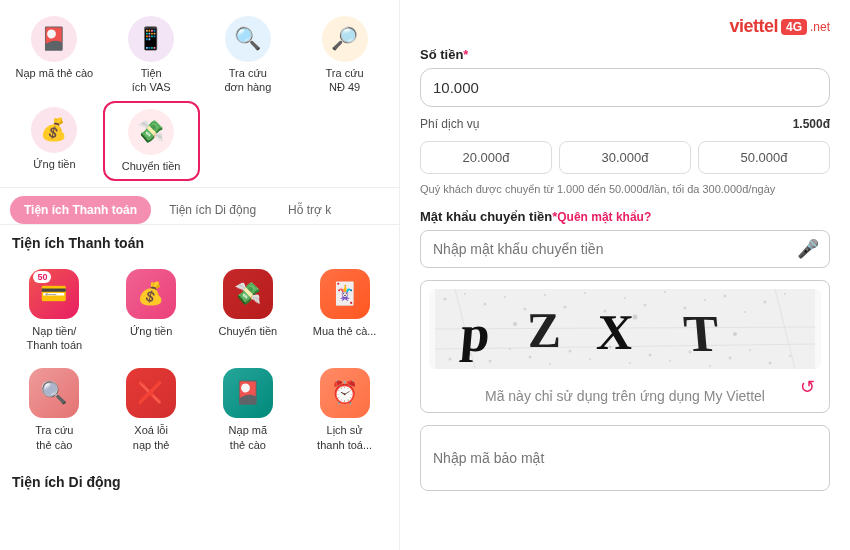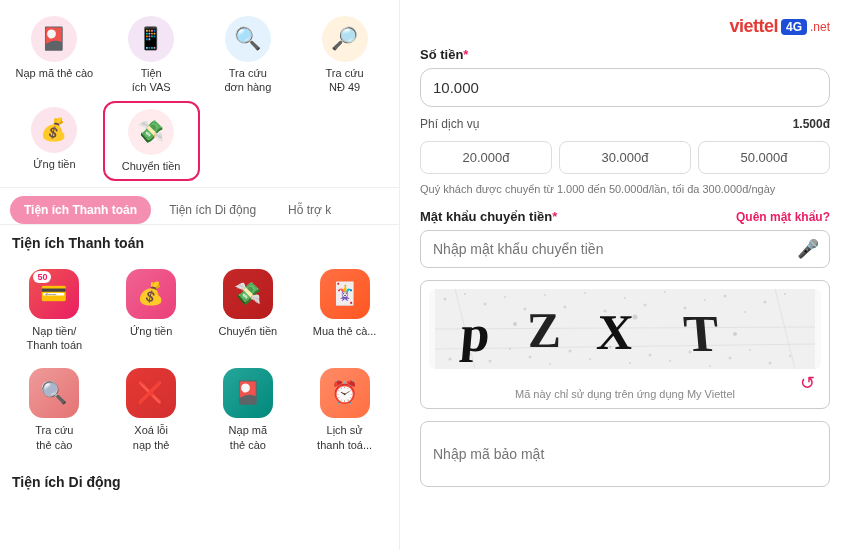--- a/index.html
+++ b/index.html
@@ -155,21 +155,21 @@
       align-items: center;
       gap: 3px;
     }
     .viettel-text {
       font-size: 18px;
       font-weight: 700;
       color: #e53935;
       letter-spacing: -0.5px;
     }
     .signal-badge {
-      background: #1d4ed8;
+      background: #ef4444;
       color: #fff;
       font-size: 12px;
       font-weight: 700;
       padding: 1px 5px;
       border-radius: 4px;
     }
     .net-text {
       font-size: 12px;
       color: #e53935;
     }
@@ -233,21 +233,21 @@
     .notice-text {
       font-size: 11px;
       color: #777;
       margin-bottom: 12px;
       line-height: 1.4;
     }
 
     
     .pw-header {
       display: flex;
-      justify-content: space-between;
+      justify-content: flex-start;
       align-items: center;
       margin-bottom: 6px;
     }
     .forgot-link {
       font-size: 12px;
       color: #e91e63;
       font-weight: 600;
       cursor: pointer;
     }
 
@@ -294,21 +294,21 @@
       justify-content: center;
       position: relative;
       overflow: hidden;
       margin-bottom: 4px;
     }
     .captcha-svg {
       width: 100%;
       height: 100%;
     }
     .captcha-note {
-      font-size: 11px;
+      font-size: 14px;
       color: #888;
       text-align: center;
       margin-top: 19px;
     }
     .captcha-refresh {
       position: absolute;
       right: 14px;
       bottom: 14px;
       font-size: 18px;
       color: #e91e63;

